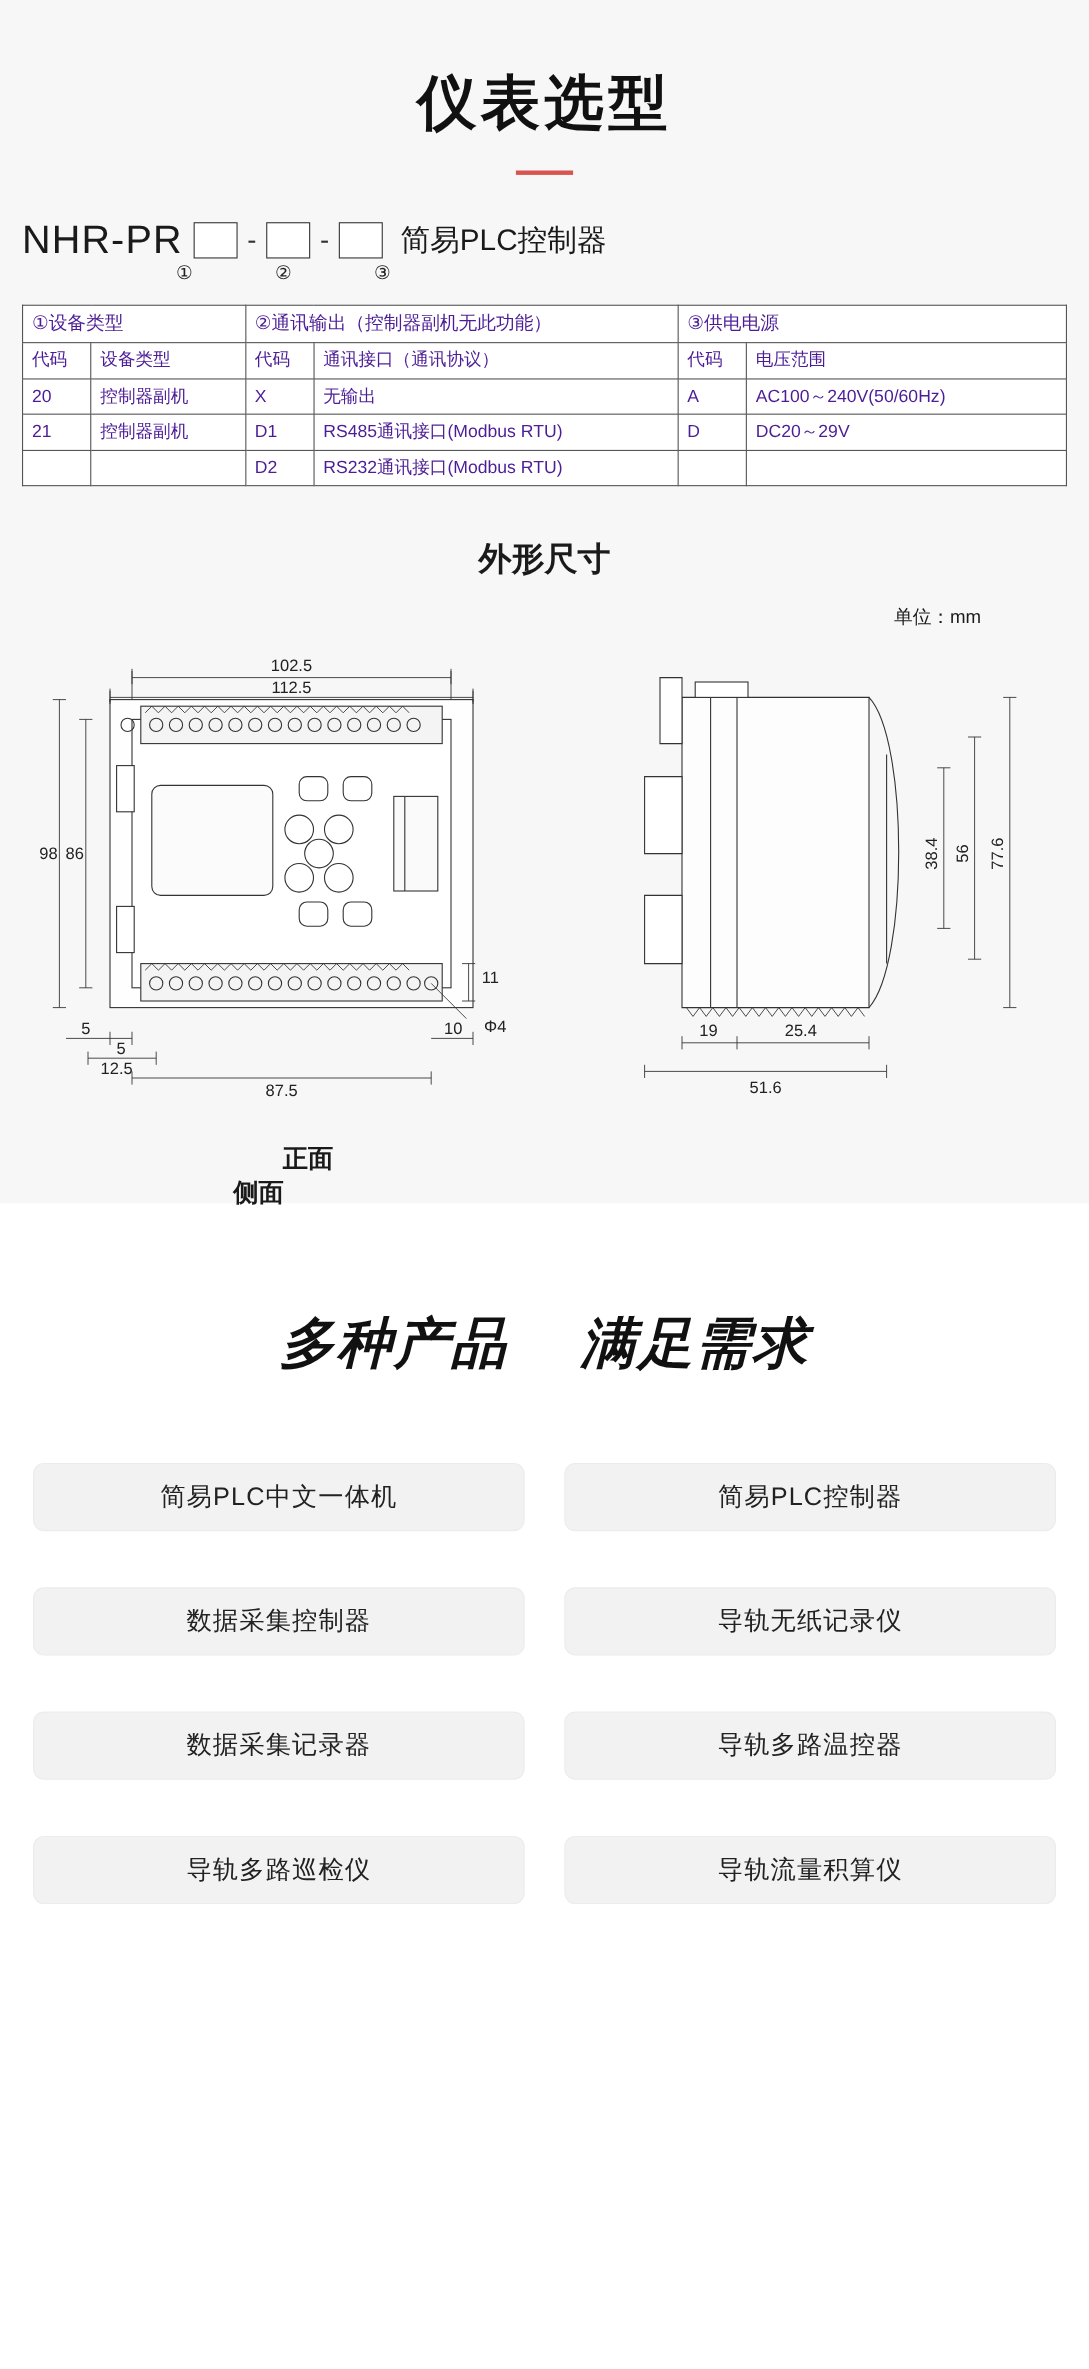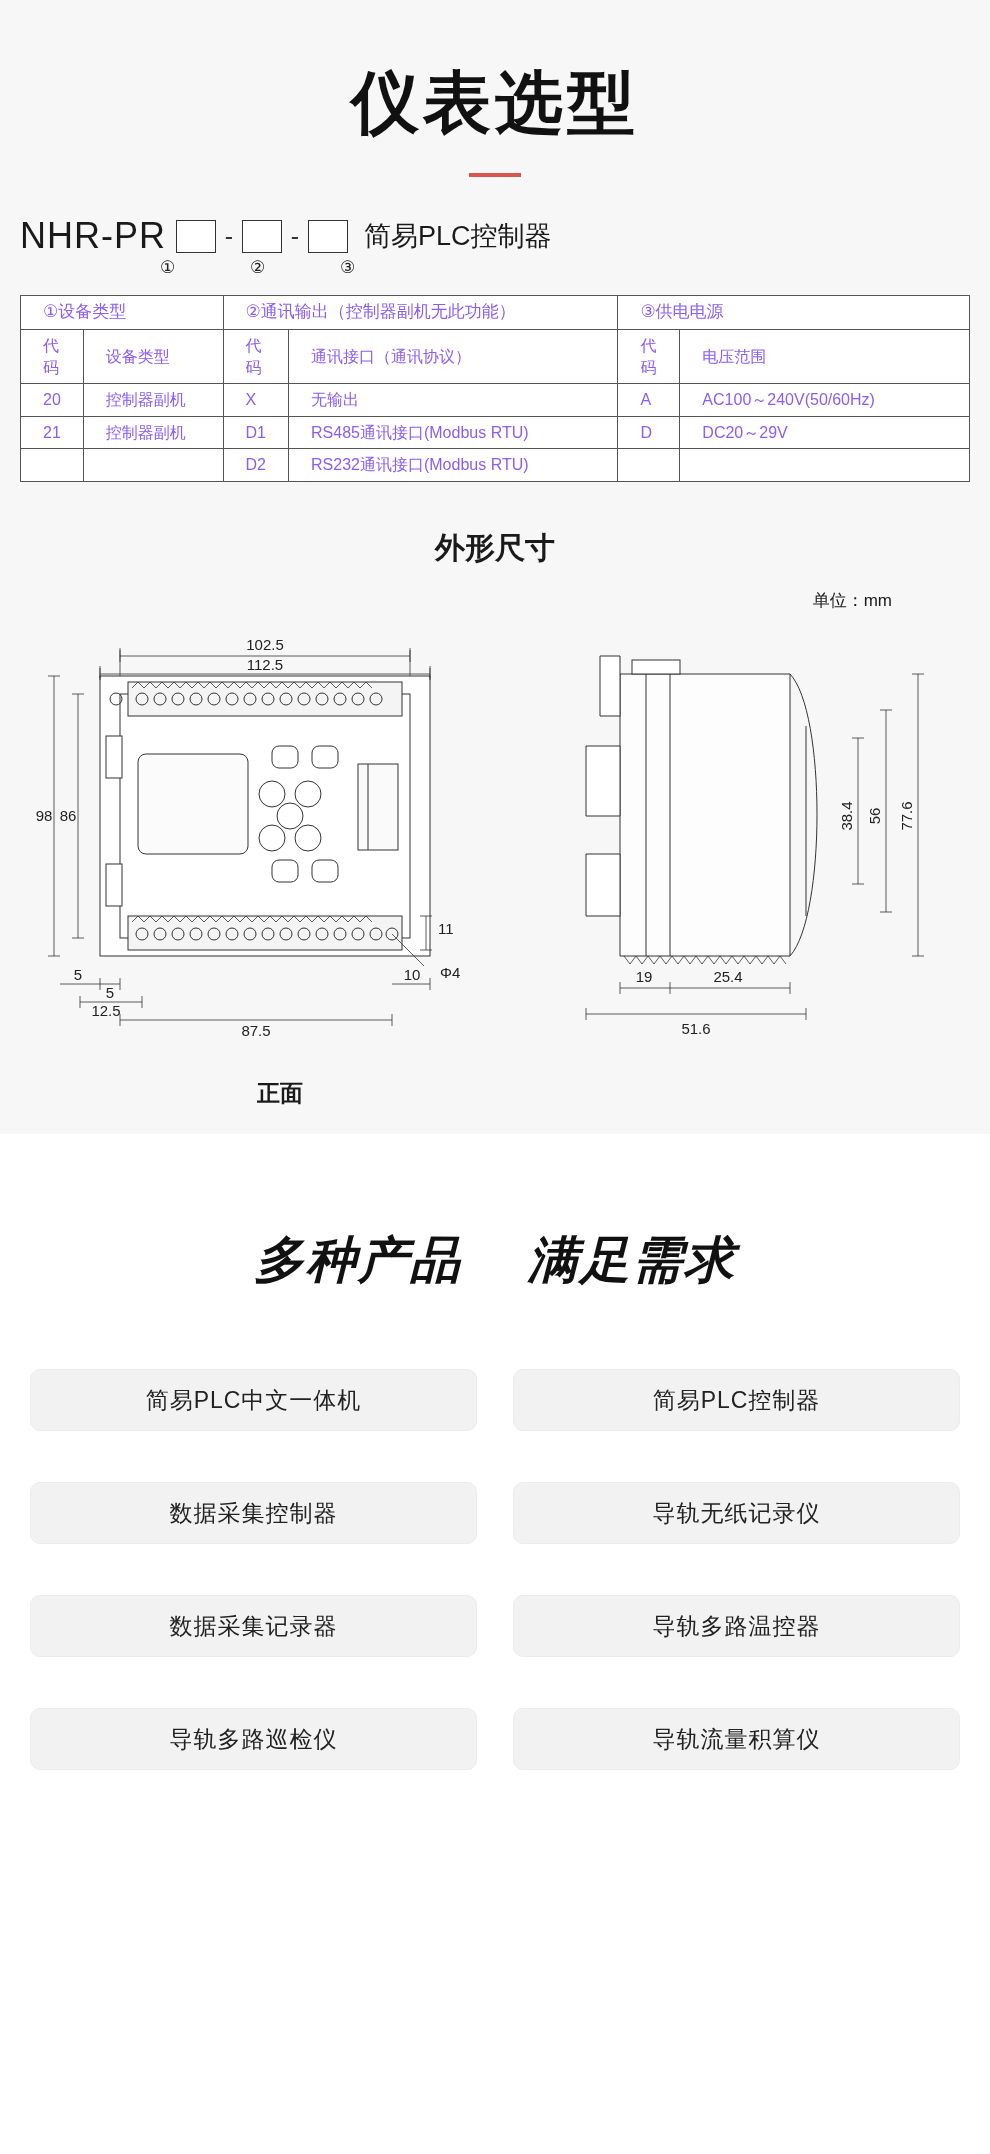--- a/index.html
+++ b/index.html
@@ -12,21 +12,21 @@
   }
   .page { width: 990px; position: relative; }
 
   
   .sec-selection {
     background: #f7f7f7;
     padding: 40px 0 48px 0;
   }
   .main-title {
     text-align: center;
-    font-size: 68px;
+    font-size: 54px;
     font-weight: bold;
     letter-spacing: 4px;
     margin: 18px 0 10px 0;
     color: #111;
   }
   .title-rule {
     width: 52px;
     height: 4px;
     background: #d9534f;
     margin: 24px auto 38px auto;
@@ -75,24 +75,24 @@
   
   table.spec {
     border-collapse: collapse;
     margin: 12px 20px 0 20px;
     width: 950px;
     background: #fff;
     font-size: 16px;
   }
   table.spec td, table.spec th {
     border: 1px solid #555;
-    padding: 5px 22px;
+    padding: 5px 8px;
     text-align: left;
     font-weight: normal;
-    color: #8b5cf6;
+    color: #4c1d95;
     line-height: 1.35;
   }
   table.spec .grp { font-size: 17px; }
   .c-code { width: 62px; text-align: center; }
   .c-type { width: 140px; }
   .c-code2 { width: 62px; text-align: center; }
   .c-iface { width: 330px; }
   .c-code3 { width: 62px; text-align: center; }
   .c-volt { width: 290px; }
   .cell-center { text-align: center; }
@@ -419,20 +419,21 @@
         <text class="dimtext" x="832" y="200" text-anchor="middle" transform="rotate(-90 832 200)">38.4</text>
         <text class="dimtext" x="860" y="200" text-anchor="middle" transform="rotate(-90 860 200)">56</text>
         <text class="dimtext" x="892" y="200" text-anchor="middle" transform="rotate(-90 892 200)">77.6</text>
         <text class="dimtext" x="624" y="366" text-anchor="middle">19</text>
         <text class="dimtext" x="708" y="366" text-anchor="middle">25.4</text>
         <text class="dimtext" x="676" y="418" text-anchor="middle">51.6</text>
       </svg>
 
       <div class="cap-row">
         <div class="cap cap-front">正面</div>
+        <div class="cap cap-side">侧面</div>
       </div>
     </div>
 
   </section>
 
   <section class="sec-products">
     <h2 class="prod-title">
       <span>多种产品</span>
       <span class="gap"></span>
       <span>满足需求</span>

